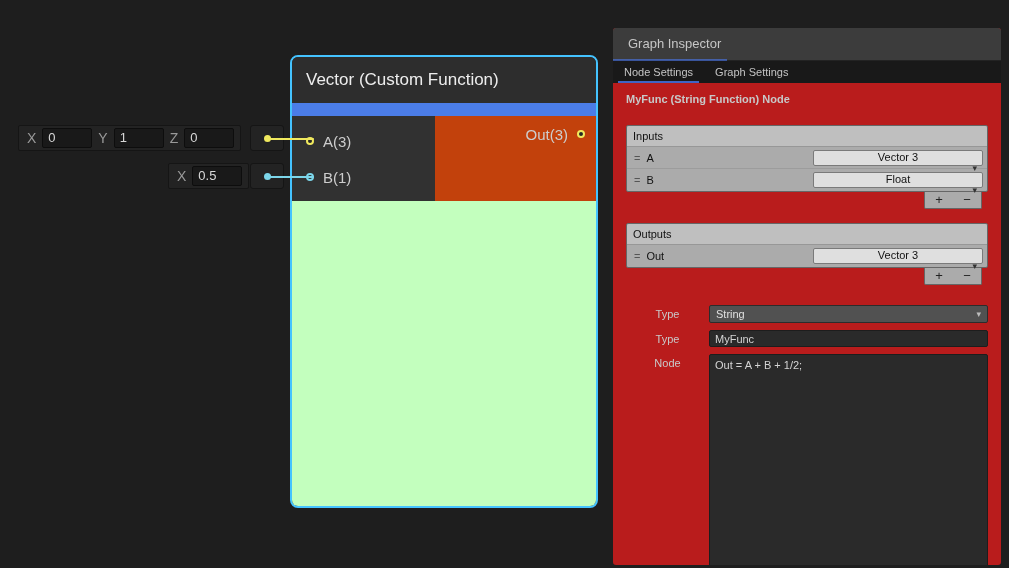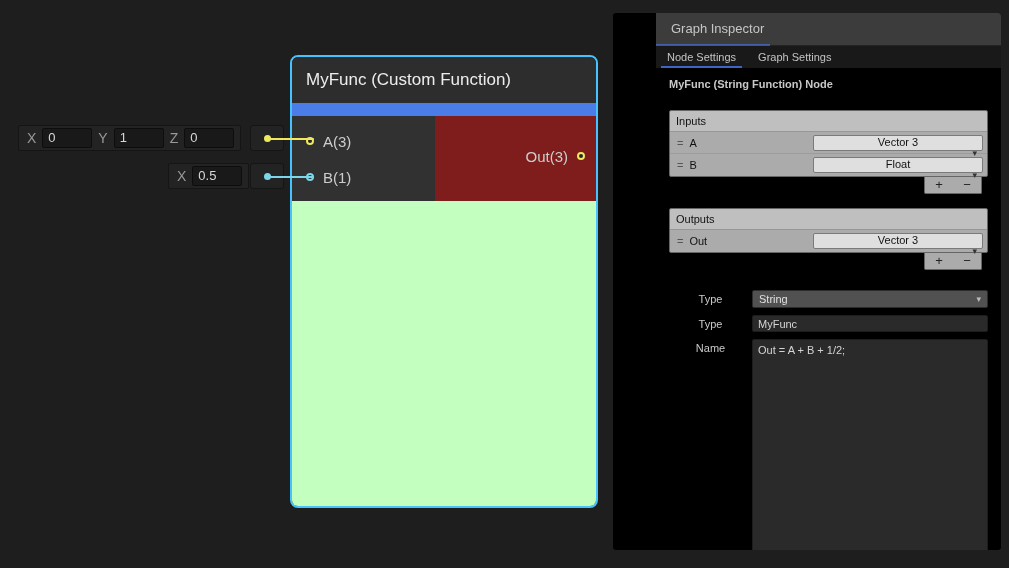--- a/index.html
+++ b/index.html
@@ -38,38 +38,38 @@
     border:2px solid #44c3ff; border-radius:8px; overflow:hidden;
     background:#2d2d2d; display:flex; flex-direction:column; z-index:2;
   }
   .node-title {
     height:46px; line-height:46px; padding-left:14px;
     color:#ededed; font-size:17px; background:#2d2d2d;
   }
   .node-accent { height:13px; }
   .node-ports { height:85px; display:flex; }
   .ports-left { width:143px; background:#313131; padding-top:7px; }
-  .ports-right { flex:1; background:#7f1d1d; padding-top:22px;
+  .ports-right { flex:1; background:#c2410c; padding-top:0;
     display:flex; flex-direction:column; align-items:flex-end; }
   .port-row {
     display:flex; align-items:center; gap:9px; height:36px;
     padding-left:14px; color:#cdcdcd; font-size:15px;
   }
   .port-row.out { padding-left:0; padding-right:11px; }
   .port-circle {
     width:8px; height:8px; border-radius:50%; border:2px solid #fff;
     background:#262626; flex-shrink:0;
   }
   .node-preview { flex:1; }
 
   
   .inspector {
-    position:absolute; left:613px; top:13px; width:388px; height:537px;
-    background:#000000; border-radius:3px; overflow:hidden;
-    font-size:11px; color:#c8c8c8;padding-left:43px;
+    position:absolute; left:613px; top:28px; width:388px; height:537px;
+    background:#b91c1c; border-radius:3px; overflow:hidden;
+    font-size:11px; color:#c8c8c8;
   }
   .insp-titlebar {
     height:33px; background:#3c3c3c; border-bottom:1px solid #232323;
     color:#c6c6c6; font-size:13px; line-height:32px; padding-left:15px;
     position:relative;
   }
   .insp-title-underline {
     position:absolute; left:0; bottom:-1px; width:114px; height:2px;
     background:#4c7eff; opacity:.55;
   }
@@ -143,21 +143,21 @@
   <span class="pin-field">0.5</span>
 </div>
 <div class="connector-box" style="left:250px; top:163px;">
   <span class="connector-dot" style="background: rgb(124, 214, 234);"></span>
 </div>
 
 <div class="wire" style="left: 266px; top: 138px; width: 48px; background: rgb(240, 233, 94);"></div>
 <div class="wire" style="left: 266px; top: 176px; width: 48px; background: rgb(124, 214, 234);"></div>
 
 <div class="node" style="border-color: rgb(68, 195, 255);">
-  <div class="node-title">MyFunc (Custom Function)</div>
+  <div class="node-title">Vector (Custom Function)</div>
   <div class="node-accent" style="background: rgb(75, 125, 232);"></div>
   <div class="node-ports">
     <div class="ports-left">
       <div class="port-row">
         <span class="port-circle" style="border-color: rgb(240, 233, 94);"></span>
         <span>A(3)</span>
       </div>
       <div class="port-row">
         <span class="port-circle" style="border-color: rgb(124, 214, 234);"></span>
         <span>B(1)</span>
@@ -237,17 +237,17 @@
         <span class="dd-arrow">▾</span>
       </div>
     </div>
 
     <div class="prop-row">
       <span class="prop-label">Type</span>
       <div class="dark-field">MyFunc</div>
     </div>
 
     <div class="prop-row">
-      <span class="prop-label">Name</span>
+      <span class="prop-label">Node</span>
       <div class="body-area">Out = A + B + 1/2;</div>
     </div>
   </div>
 </div>
 
 </body></html>

